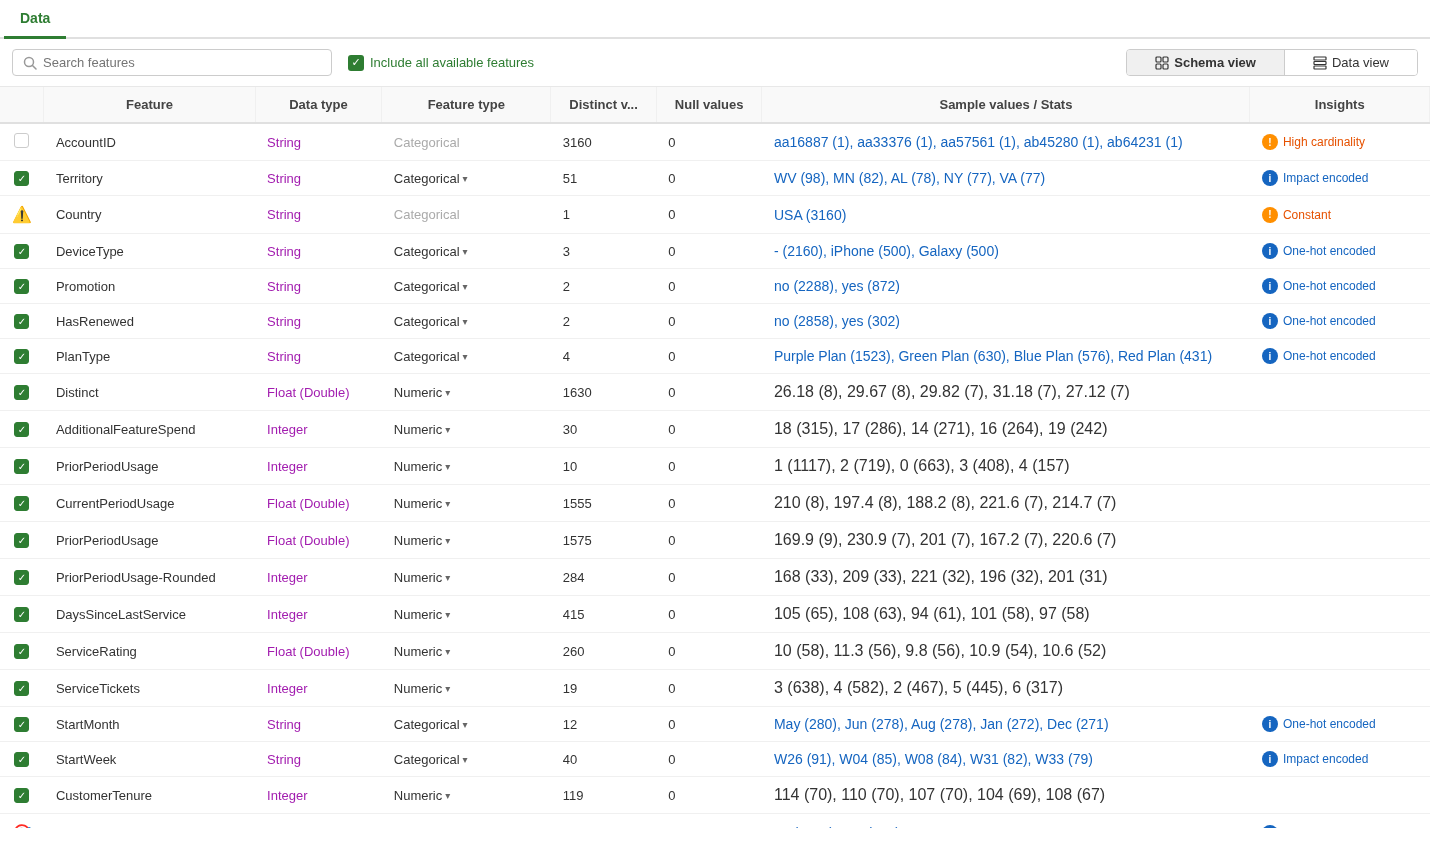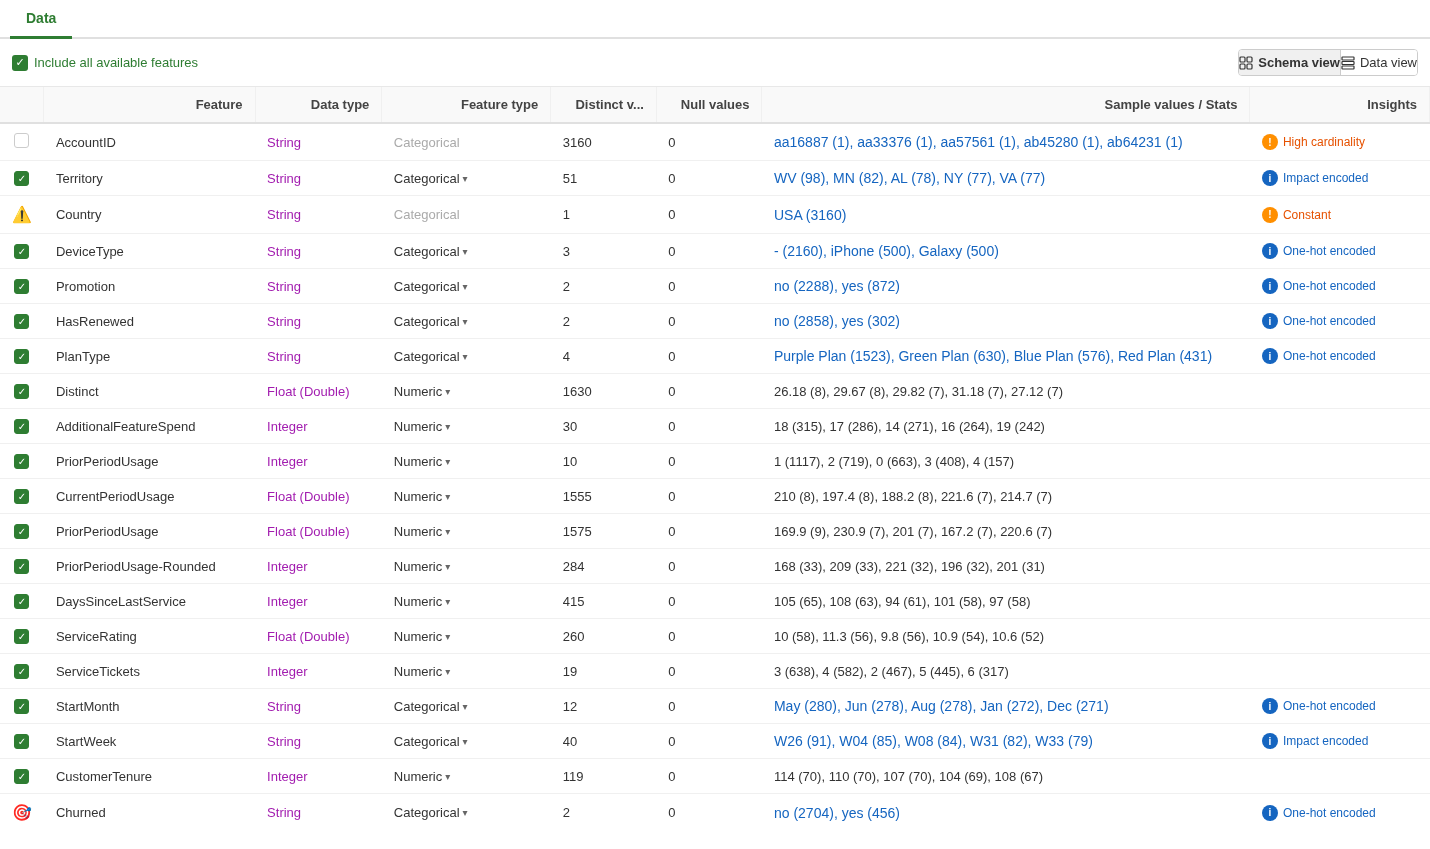--- a/index.html
+++ b/index.html
@@ -2,21 +2,21 @@
 <html><head>
   <meta charset="utf-8">
   <style>
     * { box-sizing: border-box; margin: 0; padding: 0; }
     body { font-family: -apple-system, BlinkMacSystemFont, 'Segoe UI', sans-serif; font-size: 13px; background: #fff; color: #333; }
 
     .tab-bar {
       display: flex;
       border-bottom: 2px solid #e0e0e0;
       background: #fff;
-      padding: 0 10px;
+      padding: 0 4px;
     }
     .tab {
       padding: 10px 16px;
       cursor: pointer;
       font-size: 14px;
       color: #555;
       border-bottom: 3px solid transparent;
       margin-bottom: -2px;
     }
     .tab.active {
@@ -72,21 +72,21 @@
 
     .view-buttons {
       margin-left: auto;
       display: flex;
       gap: 0;
       border: 1px solid #ccc;
       border-radius: 4px;
       overflow: hidden;
     }
     .view-btn {
-      padding: 5px 0;
+      padding: 5px 28px;
       cursor: pointer;
       font-size: 13px;
       display: flex; align-items: center; gap: 5px;
       background: #fff;
       color: #333;
       border: none;
       border-right: 1px solid #ccc;
     }
     .view-btn:last-child { border-right: none; }
     .view-btn.active { background: #f0f0f0; font-weight: 600; }
@@ -101,21 +101,21 @@
       width: 100%;
       border-collapse: collapse;
       font-size: 13px;
     }
     thead tr {
       background: #f9f9f9;
       border-bottom: 2px solid #e0e0e0;
     }
     thead th {
       padding: 10px 12px;
-      text-align: right;
+      text-align: center;
       font-weight: 600;
       color: #444;
       white-space: nowrap;
       border-right: 1px solid #f0f0f0;
       position: sticky;
       top: 0;
       background: #f9f9f9;
       z-index: 1;
     }
     thead th:first-child { width: 40px; }
@@ -159,21 +159,21 @@
     .feature-type-categorical { color: #aaa; }
     .feature-type-categorical-active { color: #333; }
     .feature-type-dropdown {
       display: flex; align-items: center; gap: 3px;
     }
     .dropdown-arrow {
       color: #666;
       font-size: 10px;
     }
     .sample-val { color: #1565c0; font-size: 14px; }
-    .sample-val-dark { color: #333; font-size: 13px; }
+    .sample-val-dark { color: #333; font-size: 16px; }
 
     .insight-badge {
       display: flex; align-items: center; gap: 5px;
       font-size: 12px;
     }
     .badge-high-cardinality {
       color: #e65100;
     }
     .badge-impact-encoded {
       color: #1565c0;
@@ -204,20 +204,27 @@
     }
   </style>
 </head>
 <body>
 
 <div class="tab-bar">
   <div class="tab active">Data</div>
 </div>
 
 <div class="toolbar">
+  <div class="search-box">
+    <svg class="search-icon-svg" width="14" height="14" viewBox="0 0 14 14" fill="none" xmlns="http://www.w3.org/2000/svg">
+      <circle cx="6" cy="6" r="4.5" stroke="#999" stroke-width="1.5"></circle>
+      <line x1="9.5" y1="9.5" x2="13" y2="13" stroke="#999" stroke-width="1.5" stroke-linecap="round"></line>
+    </svg>
+    <input type="text" placeholder="Search features" style="">
+  </div>
 
   <div class="include-features">
     <div class="green-check-box">✓</div>
     <span>Include all available features</span>
   </div>
 
   <div class="view-buttons">
     <button class="view-btn active">
       <svg width="14" height="14" viewBox="0 0 14 14" fill="none">
         <rect x="1" y="1" width="5" height="5" rx="1" stroke="#333" stroke-width="1.2"></rect>

